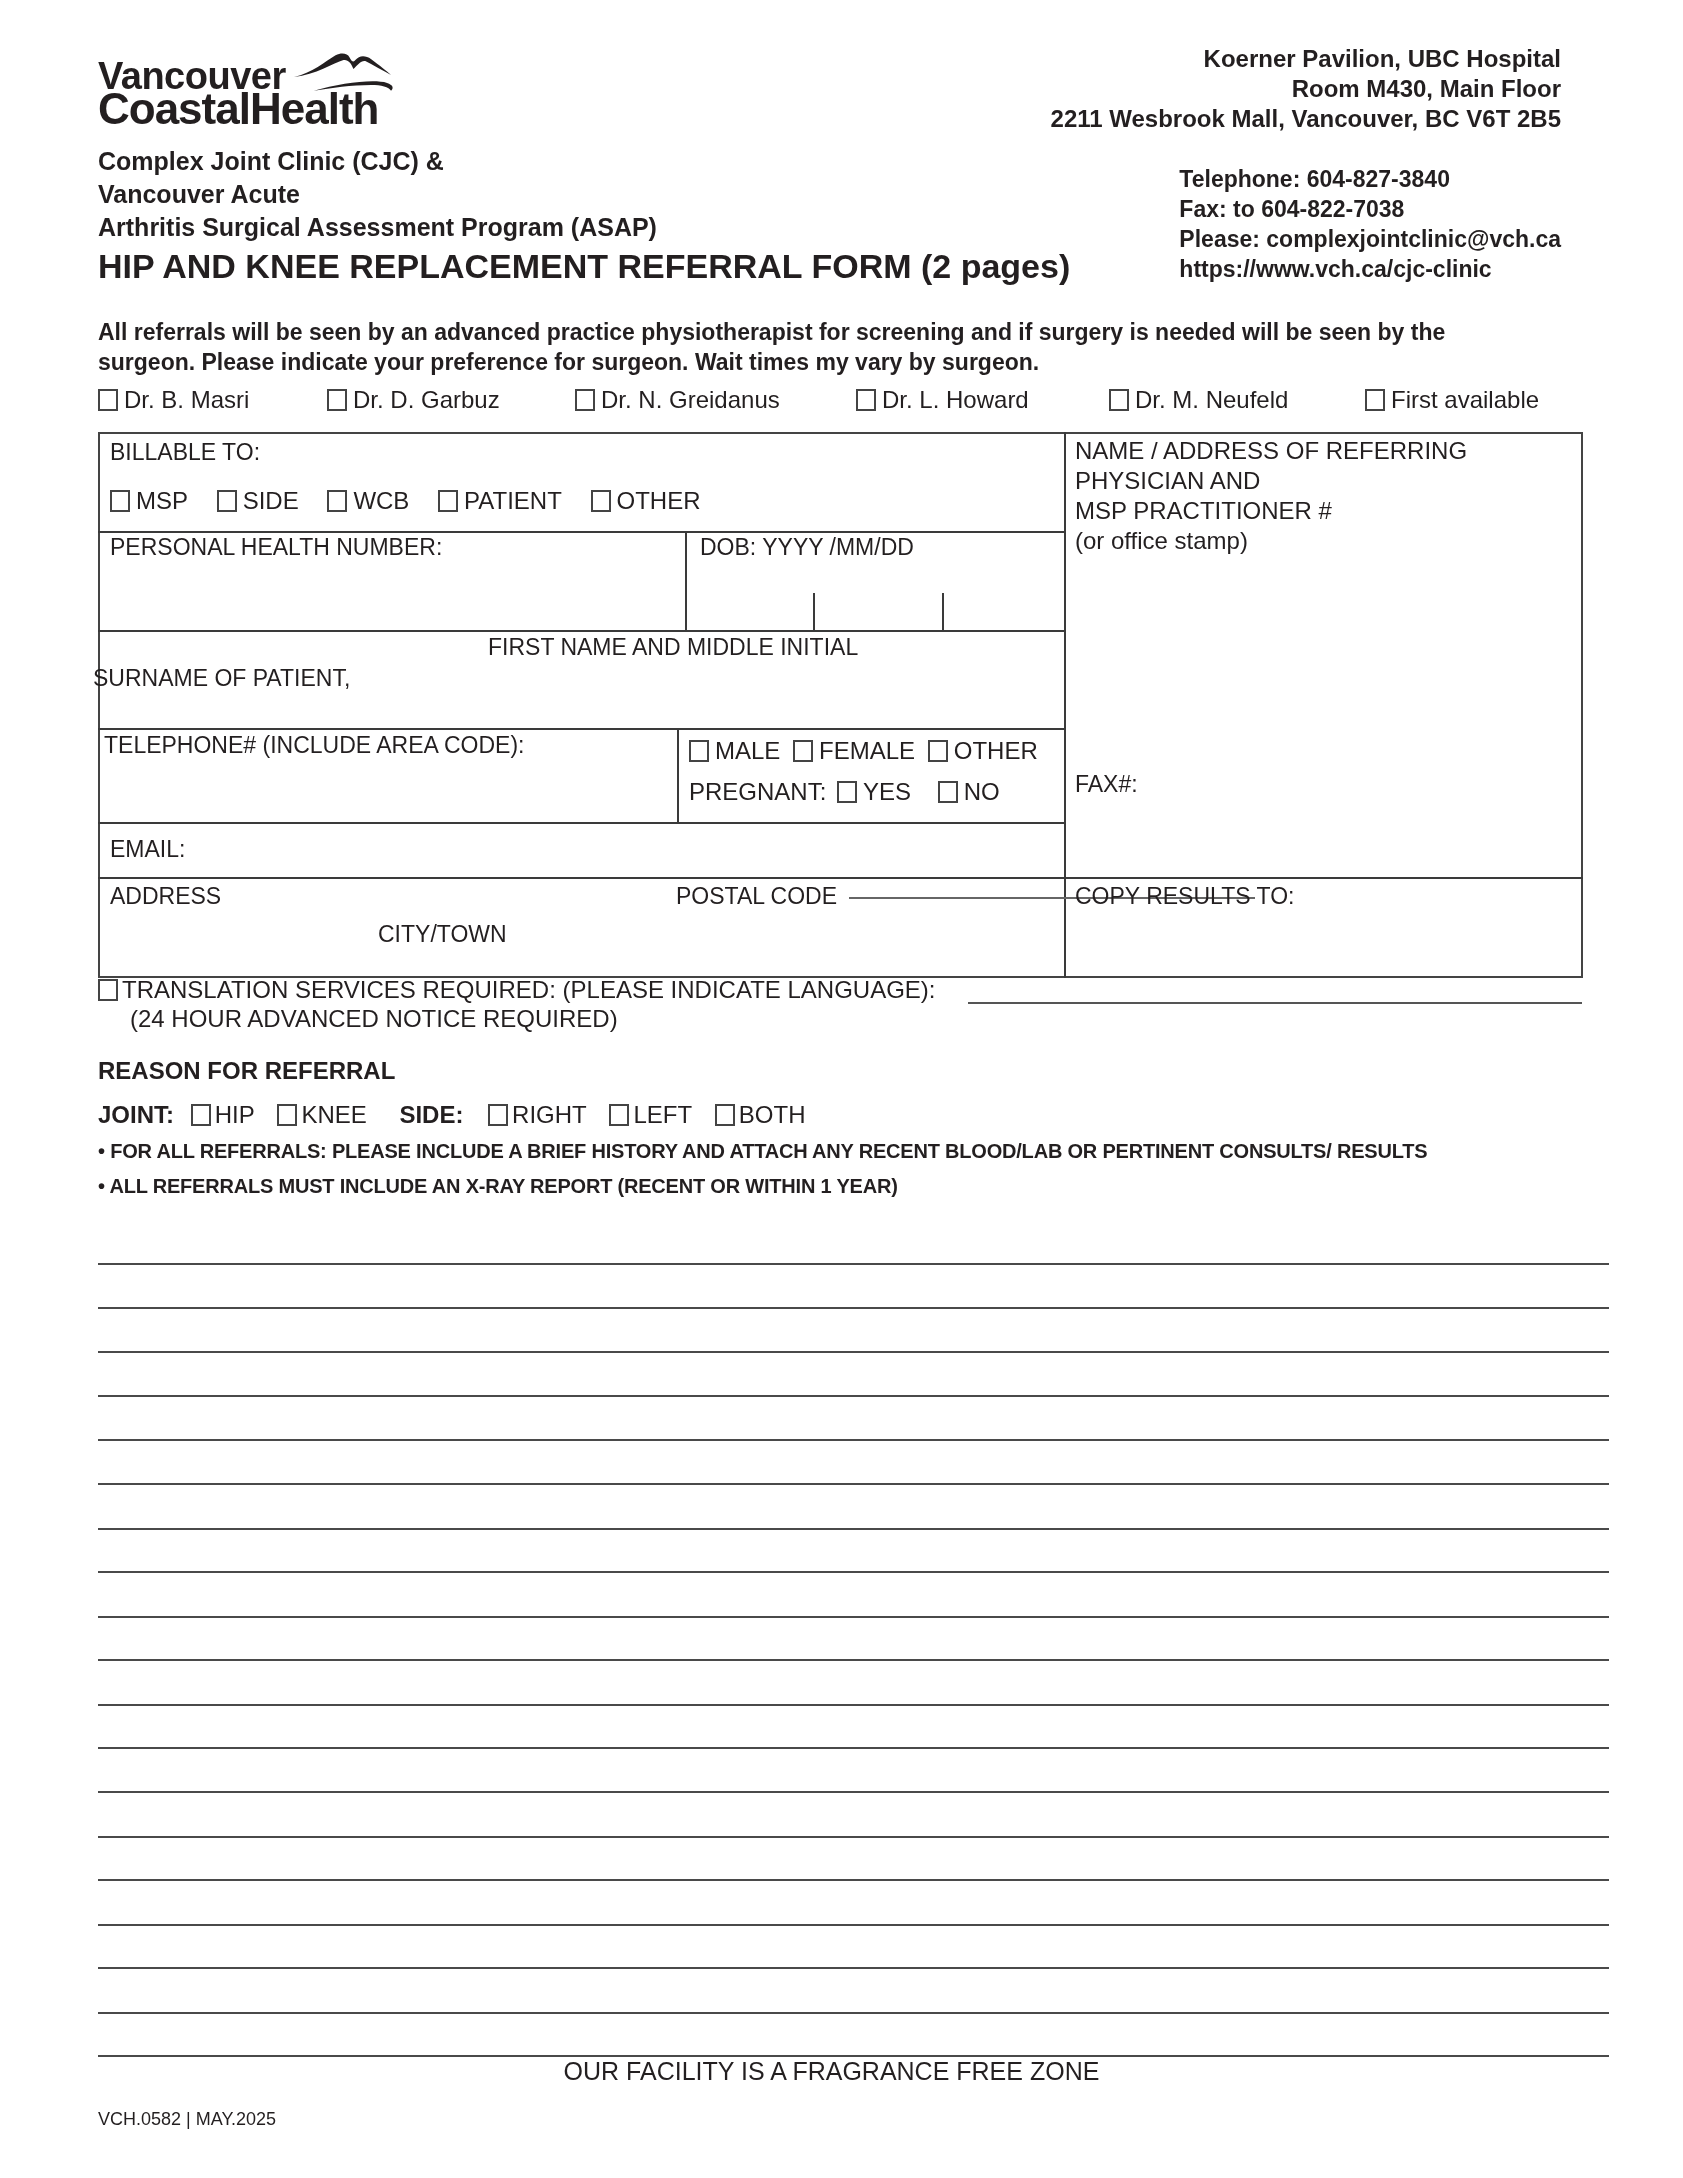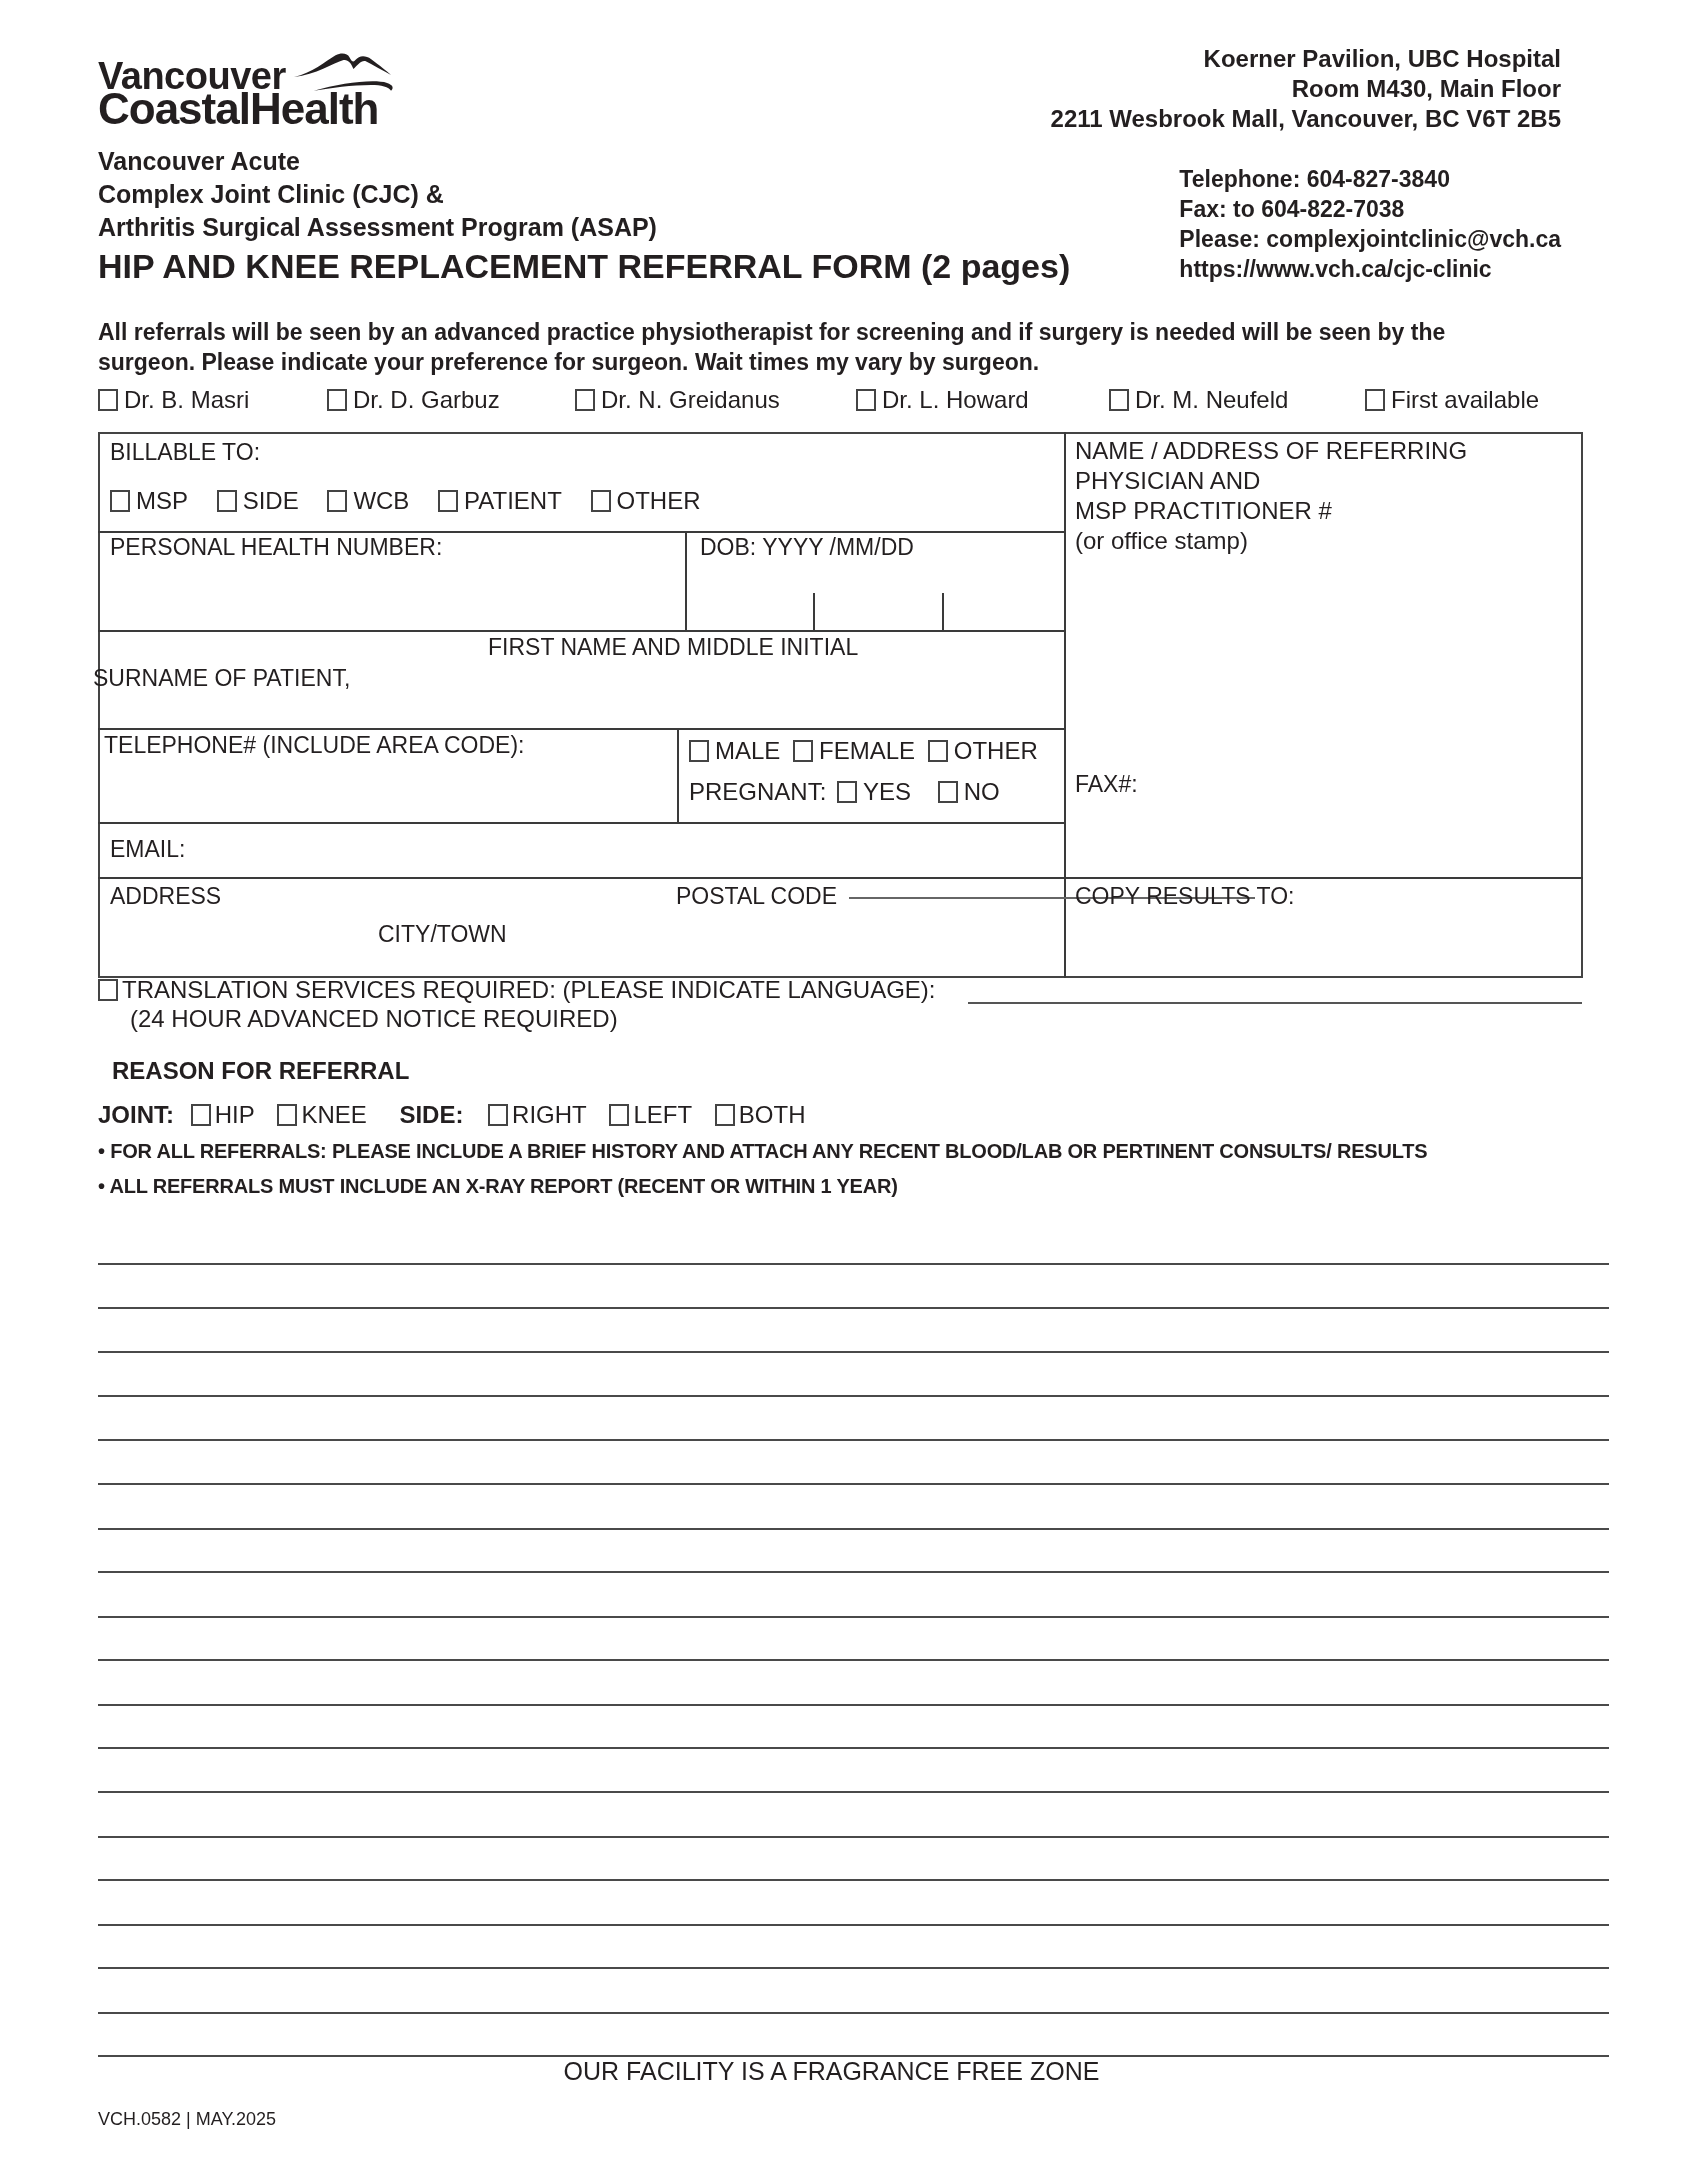--- a/index.html
+++ b/index.html
@@ -37,22 +37,22 @@
   <div>2211 Wesbrook Mall, Vancouver, BC V6T 2B5</div>
 </div>
 <div class="abs bold t22" style="right:122px; top:164px; text-align:left;">
   <div>Telephone: 604-827-3840</div>
   <div>Fax: to 604-822-7038</div>
   <div>Please: complexjointclinic@vch.ca</div>
   <div>https://www.vch.ca/cjc-clinic</div>
 </div>
 
 <div class="abs bold" style="left:98px; top:145px; font-size:25px; line-height:33px;">
+  <div>Complex Joint Clinic (CJC) &amp;</div>
   <div>Vancouver Acute</div>
-  <div>Complex Joint Clinic (CJC) &amp;</div>
   <div>Arthritis Surgical Assessment Program (ASAP)</div>
 </div>
 <div class="abs bold" style="left:98px; top:246px; font-size:34px; line-height:40px; white-space:nowrap;">HIP AND KNEE REPLACEMENT REFERRAL FORM (2 pages)</div>
 
 <div class="abs bold t22" style="left:98px; top:317px; white-space:nowrap;">
   <div>All referrals will be seen by an advanced practice physiotherapist for screening and if surgery is needed will be seen by the</div>
   <div>surgeon. Please indicate your preference for surgeon. Wait times my vary by surgeon.</div>
 </div>
 
 <div class="abs" style="left:98px; top:386px; width:1485px; height:30px; font-size:24px;">
@@ -133,21 +133,21 @@
 <div class="abs" style="left:1148px; top:762px; width:431px; height:109px;"></div>
 <div class="lbl" style="left:1075px; top:882px;">COPY RESULTS TO:</div>
 <div class="abs" style="left:1069px; top:913px; width:510px; height:61px;"></div>
 
 <div class="abs" style="left:98px; top:976px; font-size:24px; white-space:nowrap;">
   <span class="cb" style="margin-right:4px;"></span><span>TRANSLATION SERVICES REQUIRED: (PLEASE INDICATE LANGUAGE):</span>
 </div>
 <div class="abs" style="left:968px; top:980px; width:614px; height:22px; border-bottom:2px solid #555;"></div>
 <div class="abs" style="left:130px; top:1005px; font-size:24px; white-space:nowrap;">(24 HOUR ADVANCED NOTICE REQUIRED)</div>
 
-<div class="abs bold" style="left:112px; top:1057px; font-size:24px;">REASON FOR REFERRAL</div>
+<div class="abs bold" style="left:98px; top:1057px; font-size:24px;">REASON FOR REFERRAL</div>
 <div class="abs" style="left:98px; top:1101px; font-size:24px; white-space:nowrap;">
   <span class="bold" style="margin-right:10px;">JOINT:</span>
   <span style="margin-right:16px;"><span class="cb" style="margin-right:4px;"></span><span>HIP</span></span>
   <span style="margin-right:26px;"><span class="cb" style="margin-right:4px;"></span><span>KNEE</span></span>
   <span class="bold" style="margin-right:18px;">SIDE:</span>
   <span style="margin-right:16px;"><span class="cb" style="margin-right:4px;"></span><span>RIGHT</span></span>
   <span style="margin-right:16px;"><span class="cb" style="margin-right:4px;"></span><span>LEFT</span></span>
   <span><span class="cb" style="margin-right:4px;"></span><span>BOTH</span></span>
 </div>
 <div class="abs bold" style="left:98px; top:1140px; font-size:20px; white-space:nowrap; letter-spacing:-0.2px;">• FOR ALL REFERRALS: PLEASE INCLUDE A BRIEF HISTORY AND ATTACH ANY RECENT BLOOD/LAB OR PERTINENT CONSULTS/ RESULTS</div>

